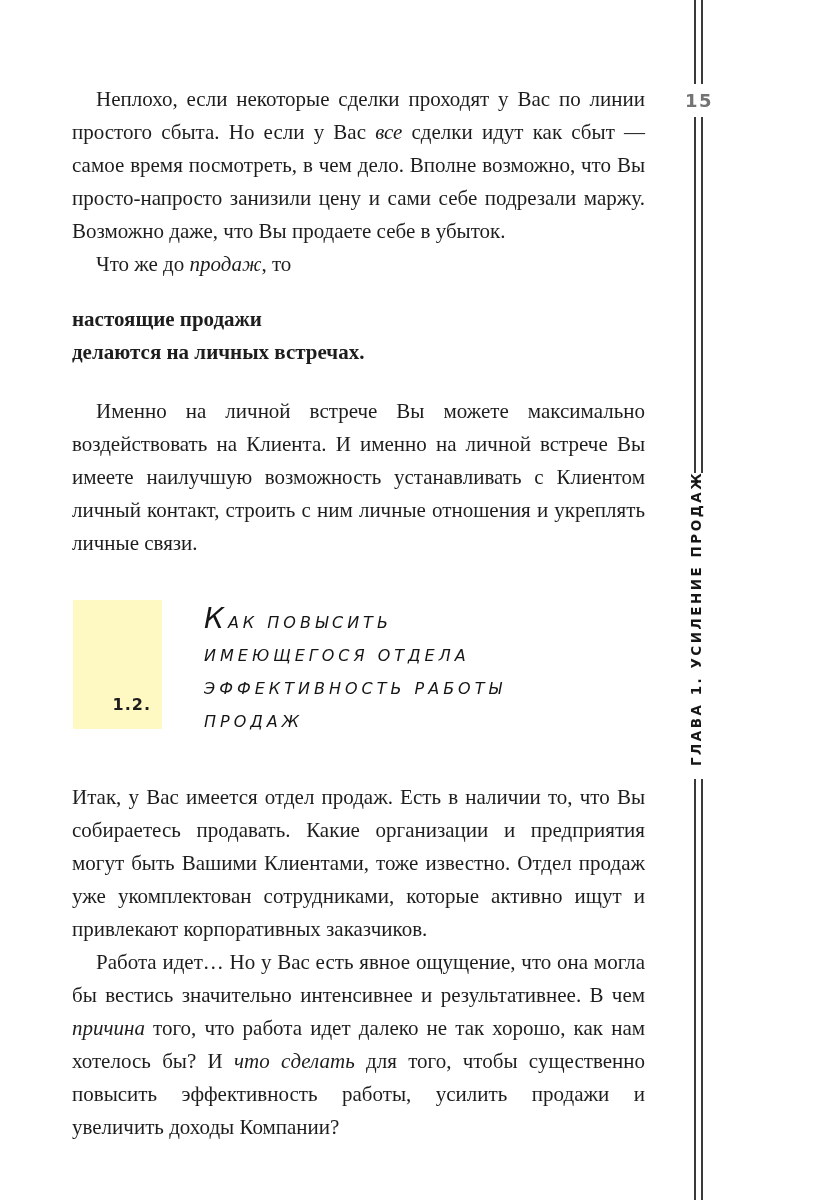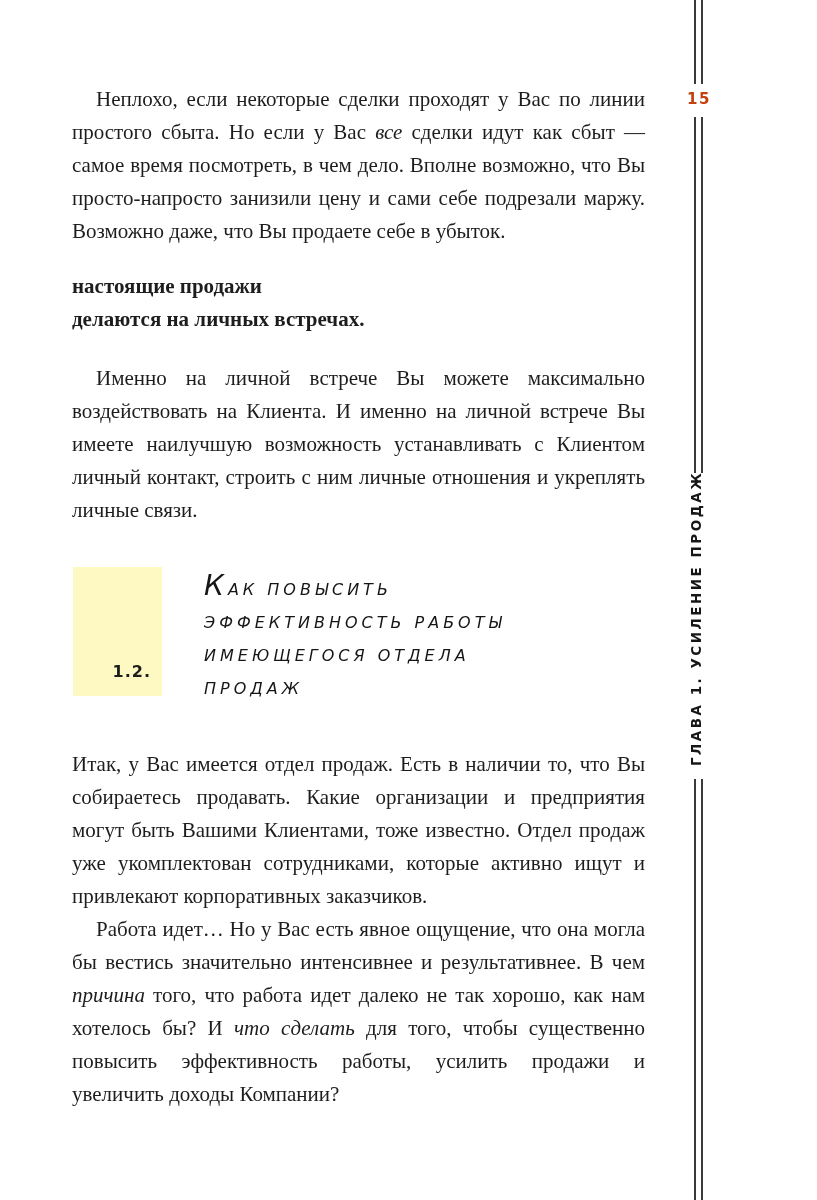--- a/index.html
+++ b/index.html
@@ -13,21 +13,21 @@
     position:absolute; left:694px; width:9px; box-sizing:border-box;
     border-left:2px solid #3a3a3a; border-right:2px solid #3a3a3a;
   }
   .rule.top { top:0; height:84px; }
   .rule.middle { top:117px; height:356px; }
   .rule.bottom { top:779px; height:421px; }
   
   .page-number {
     position:absolute; left:685px; top:90px; width:28px; text-align:center;
     font-family:"DejaVu Sans", sans-serif; font-weight:bold;
-    font-size:15px; letter-spacing:1.5px; color:#c2410c;
+    font-size:18px; letter-spacing:1.5px; color:#737373;
   }
   
   .chapter-label {
     position:absolute; left:688px; top:766px;
     transform:rotate(-90deg); transform-origin:0 0;
     white-space:nowrap;
     font-family:"DejaVu Sans", sans-serif; font-weight:bold;
     font-size:13.5px; letter-spacing:2.5px; color:#161616;
   }
   
@@ -74,39 +74,40 @@
   <div class="rule bottom"></div>
 
   <div class="page-number">15</div>
 
   <div class="chapter-label">ГЛАВА 1. УСИЛЕНИЕ ПРОДАЖ</div>
 
   <div class="content">
 
     <div>
         <div class="para indent"><span>Неплохо, если некоторые сделки проходят у Вас по линии простого сбыта. Но если у Вас </span><em>все</em><span> сделки идут как сбыт — самое время посмотреть, в чем дело. Вполне возможно, что Вы просто-напросто занизили цену и сами себе подрезали маржу. Возможно даже, что Вы продаете себе в убыток.</span></div>
+        <div class="para indent"><span>Что же до </span><em>продаж</em><span>, то</span></div>
       </div>
 
     <div class="callout">
       <div class="callout-line">настоящие продажи</div>
       <div class="callout-line">делаются на личных встречах.</div>
     </div>
 
     <div>
         <div class="para indent"><span>Именно на личной встрече Вы можете максимально воздействовать на Клиента. И именно на личной встрече Вы имеете наилучшую возможность устанавливать с Клиентом личный контакт, строить с ним личные отношения и укреплять личные связи.</span></div>
       </div>
 
     <div class="section-block">
       <div class="section-num-box">
         <span class="section-num">1.2.</span>
       </div>
       <div class="section-title">
           <div class="title-line">КАК ПОВЫСИТЬ</div>
+          <div class="title-line">ИМЕЮЩЕГОСЯ ОТДЕЛА</div>
           <div class="title-line">ЭФФЕКТИВНОСТЬ РАБОТЫ</div>
-          <div class="title-line">ИМЕЮЩЕГОСЯ ОТДЕЛА</div>
           <div class="title-line">ПРОДАЖ</div>
         </div>
     </div>
 
     <div>
         <div class="para"><span>Итак, у Вас имеется отдел продаж. Есть в наличии то, что Вы собираетесь продавать. Какие организации и предприятия могут быть Вашими Клиентами, тоже известно. Отдел продаж уже укомплектован сотрудниками, которые активно ищут и привлекают корпоративных заказчиков.</span></div>
         <div class="para indent"><span>Работа идет… Но у Вас есть явное ощущение, что она могла бы вестись значительно интенсивнее и результативнее. В чем </span><em>причина</em><span> того, что работа идет далеко не так хорошо, как нам хотелось бы? И </span><em>что сделать</em><span> для того, чтобы существенно повысить эффективность работы, усилить продажи и увеличить доходы Компании?</span></div>
       </div>
 
   </div>

